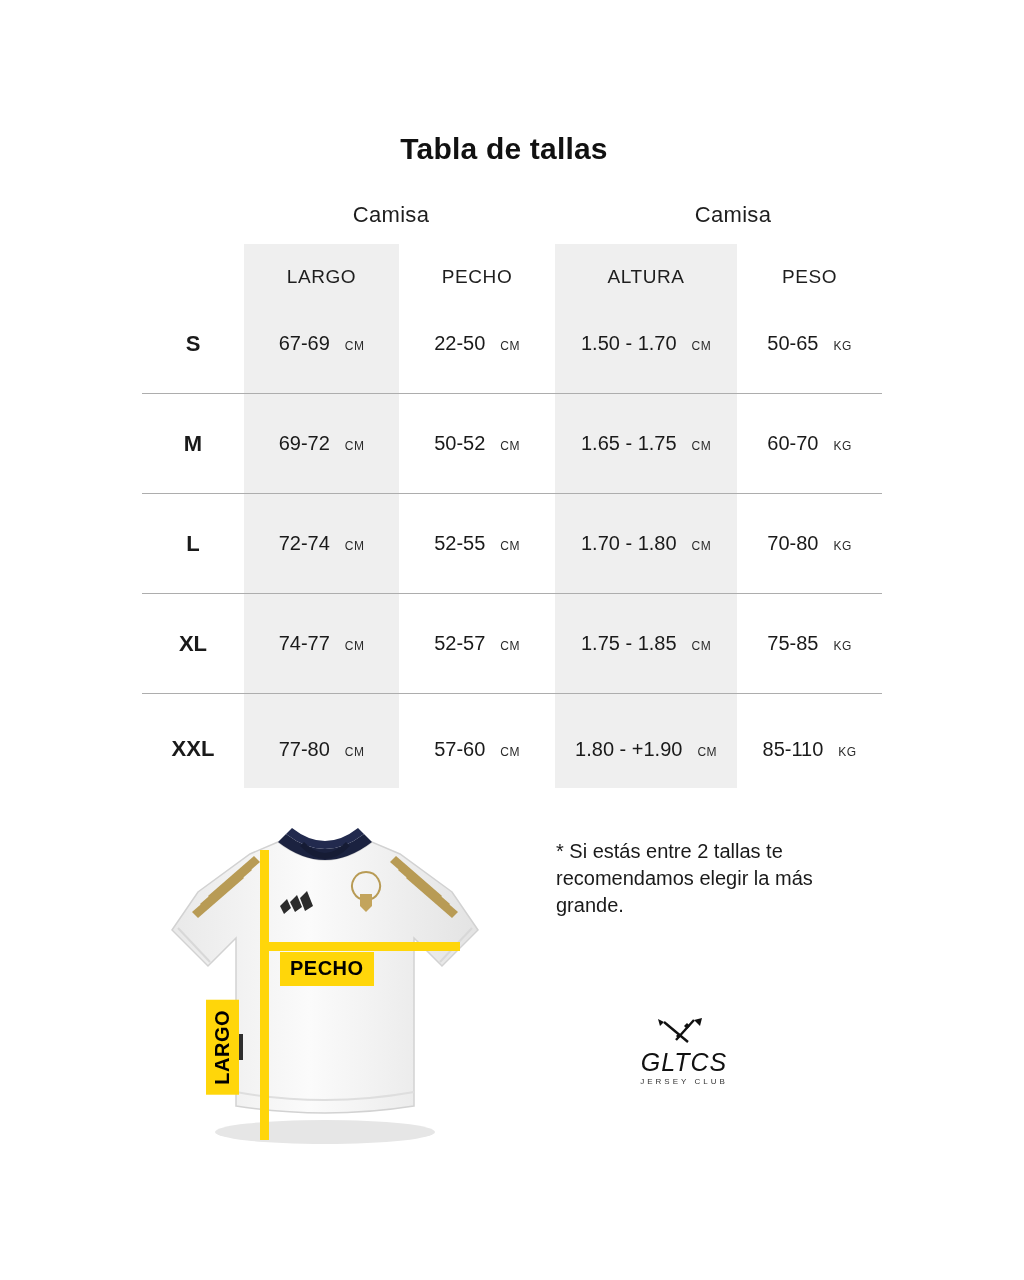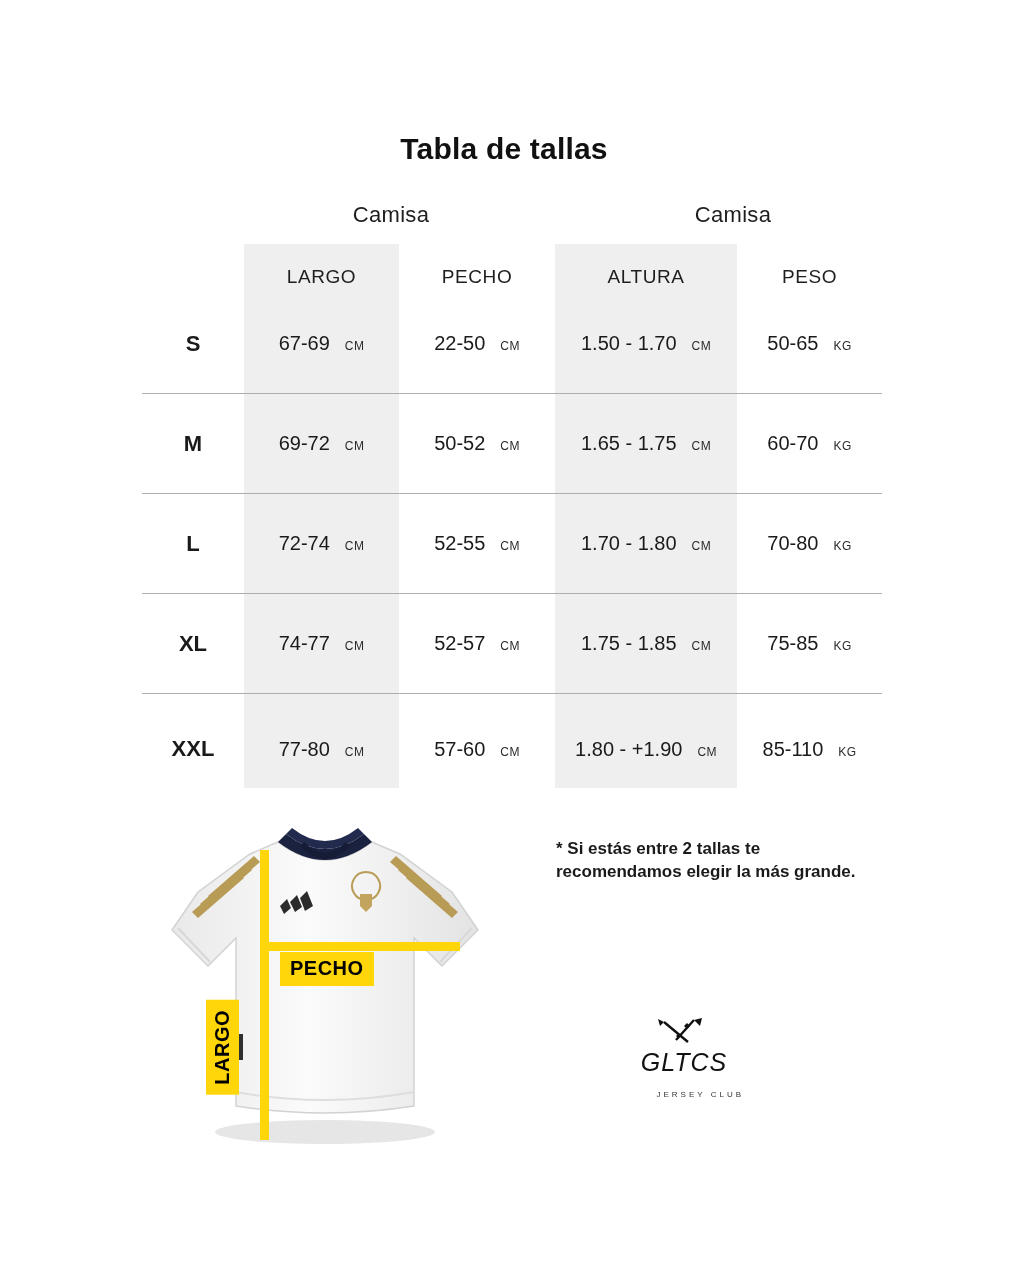--- a/index.html
+++ b/index.html
@@ -96,24 +96,23 @@
     margin-left: 15px;
     color: #2a2a2a;
   }
 
   
   .notes {
     position: absolute;
     left: 556px;
     top: 838px;
     width: 330px;
-    font-size: 17px;
+    font-size: 20px;
     line-height: 1.35;
     color: #1a1a1a;
-    font-weight: bold;
   }
   .notes p { margin: 0 0 22px 0; }
 
   
   .jersey-wrap {
     position: absolute;
     left: 150px;
     top: 820px;
     width: 350px;
     height: 330px;
@@ -168,22 +167,21 @@
     font-weight: 400;
     font-style: italic;
     letter-spacing: 1px;
     color: #111;
     line-height: 1;
   }
   .logo-sub {
     font-size: 8px;
     letter-spacing: 3px;
     color: #333;
-    margin-top: 15px;
-    text-align: right;
+    margin-top: 2px;
   }
 </style>
 </head>
 <body>
 
 <div class="title">Tabla de tallas</div>
 
 <div class="group-head group-camisa">Camisa</div>
 <div class="group-head group-persona">Camisa</div>
 

